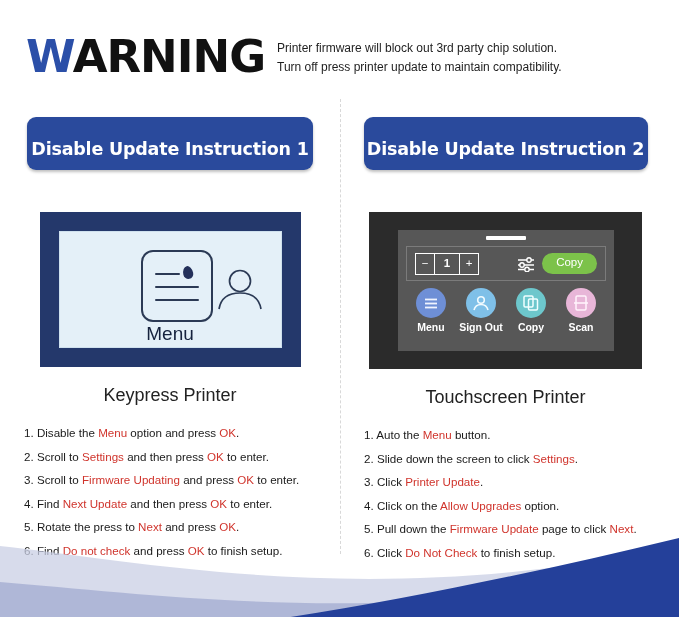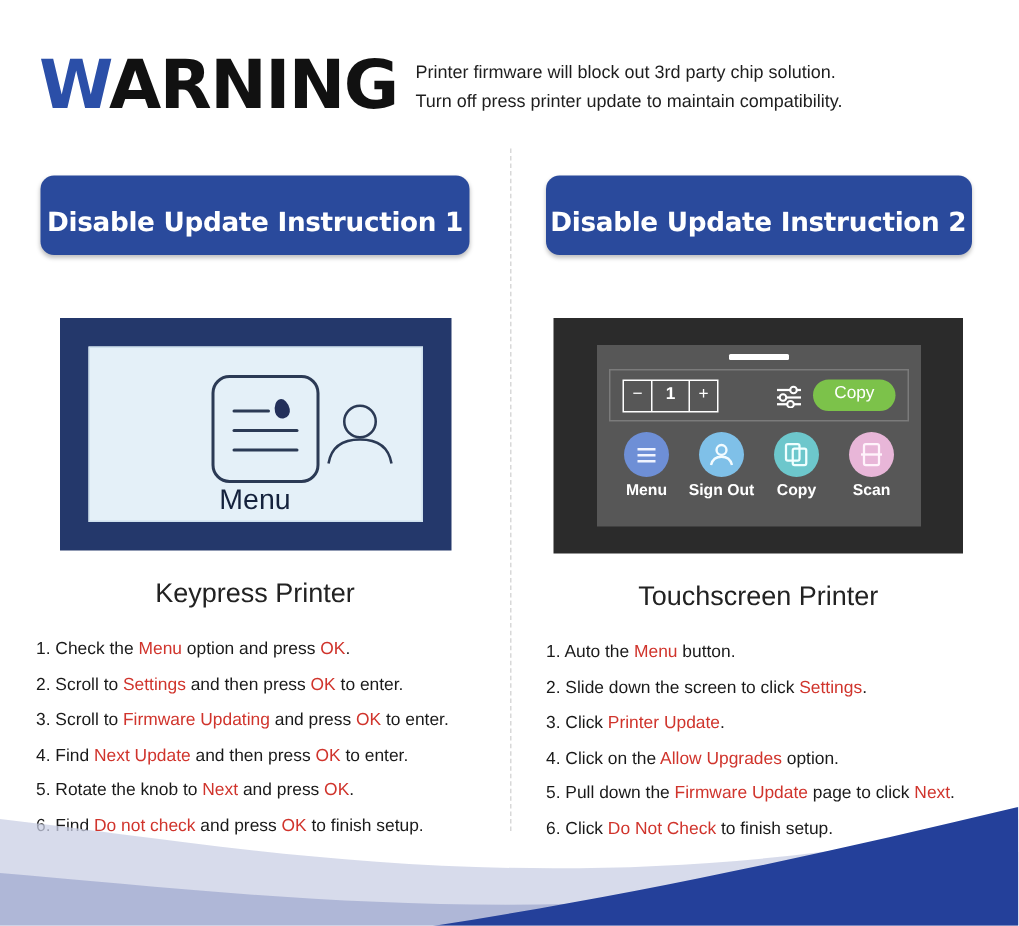--- a/index.html
+++ b/index.html
@@ -201,25 +201,25 @@
             <path d="M2 41 C4 29 12.5 25 23 25 C33.5 25 42 29 44 41" fill="none" stroke="#2b3a55" stroke-width="1.7"></path>
           </svg>
 
         </div>
       </div>
     </div>
 
     <div class="caption">Keypress Printer</div>
 
     <div class="steps steps-left">
-      <div class="step"><span>1.</span><span> Check the </span><span class="hl">Menu</span><span> option and press </span><span class="hl">OK</span><span>.</span></div>
+      <div class="step"><span>1.</span><span> Disable the </span><span class="hl">Menu</span><span> option and press </span><span class="hl">OK</span><span>.</span></div>
       <div class="step"><span>2.</span><span> Scroll to </span><span class="hl">Settings</span><span> and then press </span><span class="hl">OK</span><span> to enter.</span></div>
       <div class="step"><span>3.</span><span> Scroll to </span><span class="hl">Firmware Updating</span><span> and press </span><span class="hl">OK</span><span> to enter.</span></div>
       <div class="step"><span>4.</span><span> Find </span><span class="hl">Next Update</span><span> and then press </span><span class="hl">OK</span><span> to enter.</span></div>
-      <div class="step"><span>5.</span><span> Rotate the knob to </span><span class="hl">Next</span><span> and press </span><span class="hl">OK</span><span>.</span></div>
+      <div class="step"><span>5.</span><span> Rotate the press to </span><span class="hl">Next</span><span> and press </span><span class="hl">OK</span><span>.</span></div>
       <div class="step"><span>6.</span><span> Find </span><span class="hl">Do not check</span><span> and press </span><span class="hl">OK</span><span> to finish setup.</span></div>
     </div>
   </div>
 
   <div class="col col-right">
     <div class="pill pill-right">Disable Update Instruction 2</div>
 
     <div class="device-wrap">
       <div class="touch">
         <div class="touch-panel">

